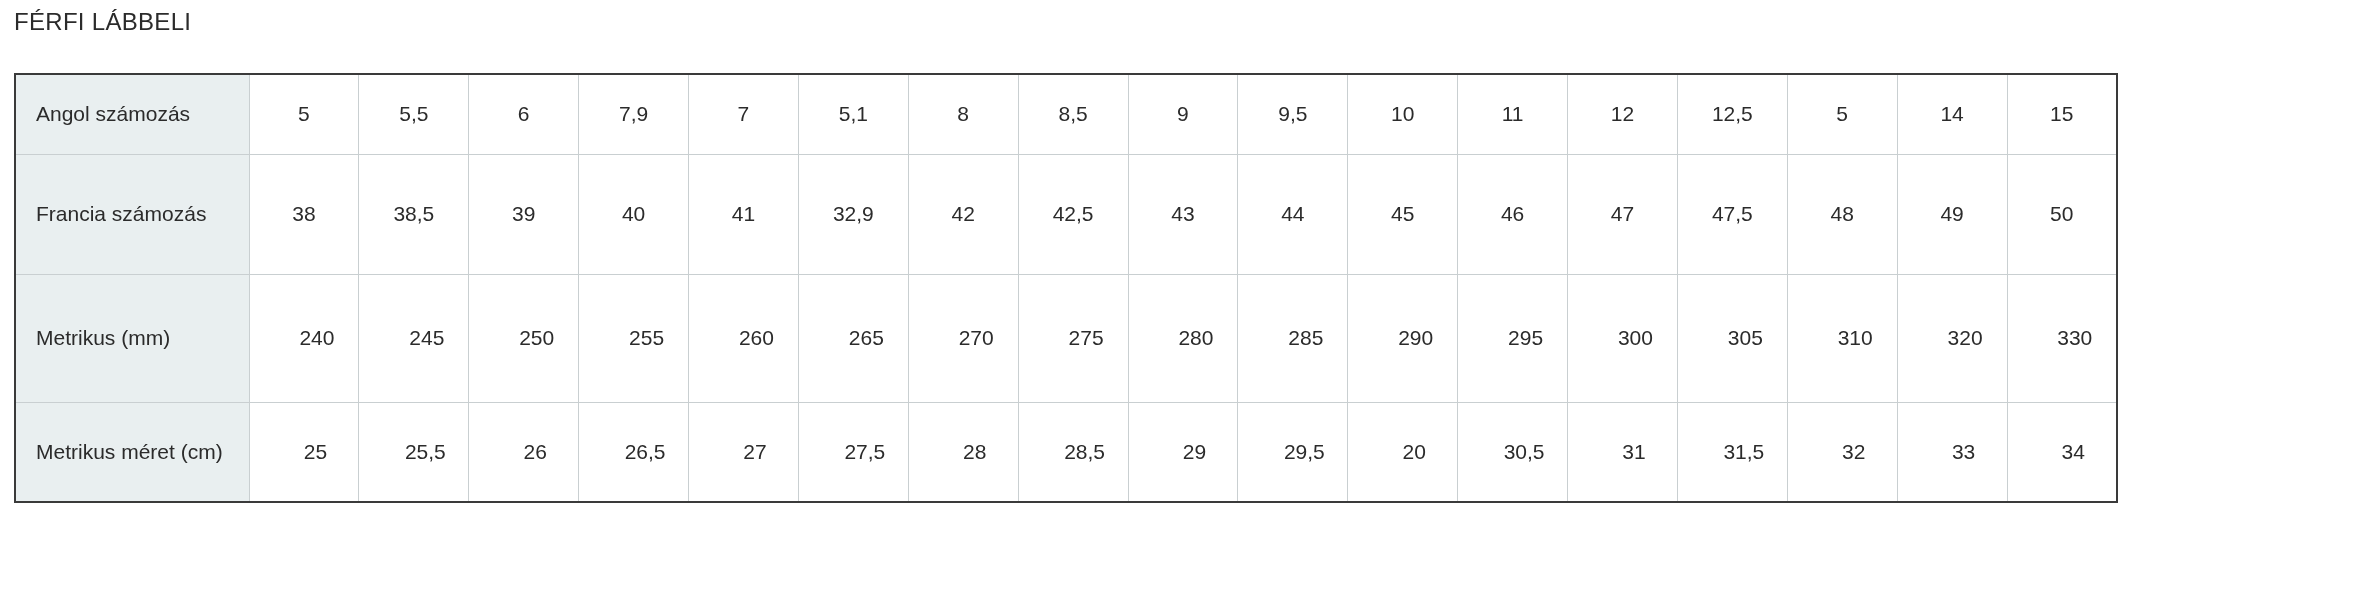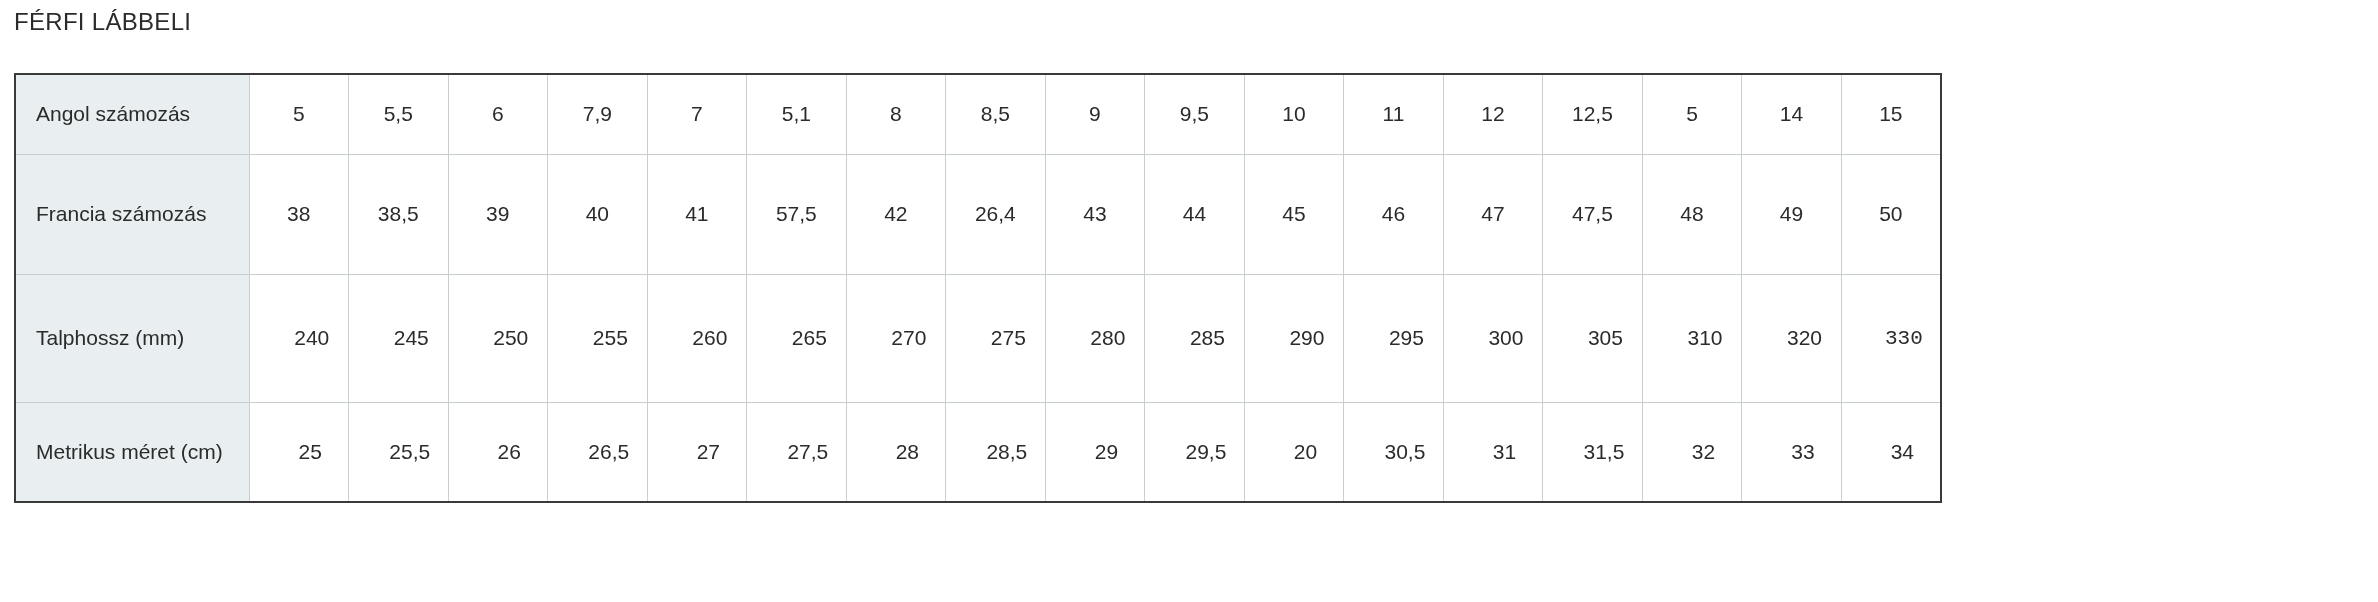--- a/index.html
+++ b/index.html
@@ -38,21 +38,21 @@
   .table-wrap {
     position: absolute;
     left: 14px;
     top: 73px;
     width: 2336px;
   }
 
   table.size-table {
     border-collapse: collapse;
     table-layout: fixed;
-    width: 1928px;
+    width: 2104px;
     border: 2px solid #3a3a3a;
   }
 
   table.size-table td {
     border: 1px solid #c9cfd1;
     font-size: 21px;
     font-weight: 400;
     color: #2b2b2b;
     text-align: center;
     vertical-align: middle;
@@ -75,21 +75,20 @@
   
   tr.r-angol td { height: 80px; }
   tr.r-francia td { height: 120px; }
   tr.r-talphossz td { height: 128px; padding-left: 28px; }
   tr.r-metrikus td { height: 100px; padding-left: 25px; }
 
   
   td.top-shift {
     vertical-align: top;
     padding-top: 20px;
-    font-family: Liberation Mono, monospace;
   }
 </style>
 </head>
 <body>
 
 <div class="page">
 
   <h1 class="page-title">FÉRFI LÁBBELI</h1>
 
   <div class="table-wrap">
@@ -117,36 +116,36 @@
           <td>15</td>
         </tr>
 
         <tr class="r-francia">
           <td class="row-label">Francia számozás</td>
           <td>38</td>
           <td>38,5</td>
           <td>39</td>
           <td>40</td>
           <td>41</td>
-          <td>57,5</td>
+          <td>32,9</td>
           <td>42</td>
-          <td>26,4</td>
+          <td>42,5</td>
           <td>43</td>
           <td>44</td>
           <td>45</td>
           <td>46</td>
           <td>47</td>
           <td>47,5</td>
           <td>48</td>
           <td>49</td>
           <td>50</td>
         </tr>
 
         <tr class="r-talphossz">
-          <td class="row-label">Talphossz (mm)</td>
+          <td class="row-label">Metrikus (mm)</td>
           <td>240</td>
           <td>245</td>
           <td>250</td>
           <td>255</td>
           <td>260</td>
           <td>265</td>
           <td>270</td>
           <td>275</td>
           <td>280</td>
           <td>285</td>

